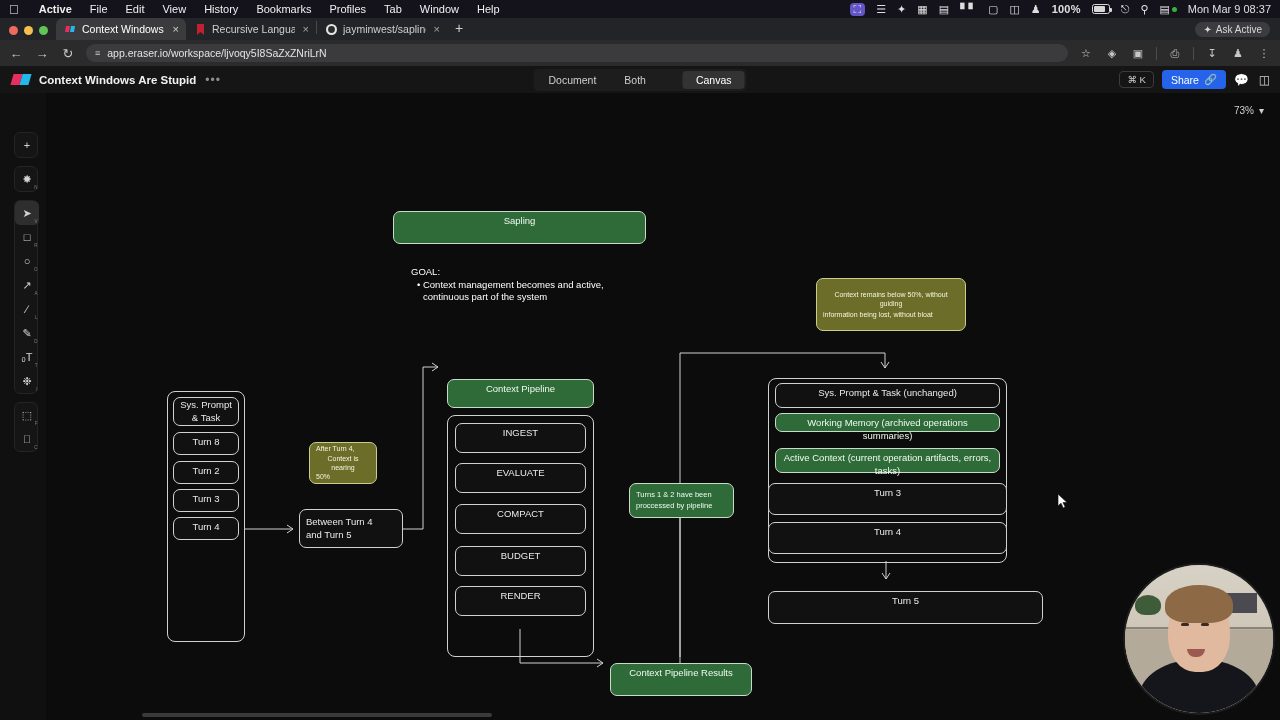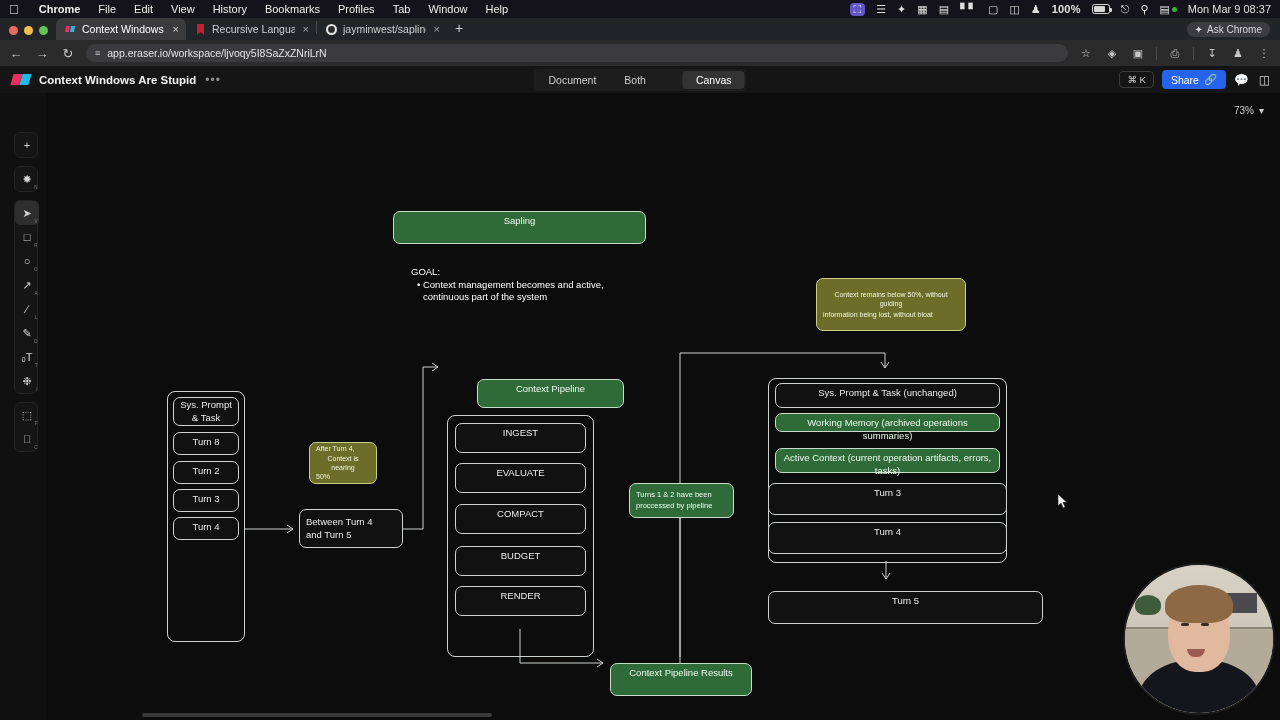--- a/index.html
+++ b/index.html
@@ -116,21 +116,21 @@
   #webcam .eye.l{ left:56px; } #webcam .eye.r{ left:76px; }
   #webcam .mouth{ position:absolute; left:62px; top:84px; width:18px; height:8px; background:#9a5a50; border-radius:0 0 9px 9px; }
 
   #hscroll{ position:absolute; left:96px; bottom:3px; width:350px; height:4px; background:#3a3a3a; border-radius:2px; }
 </style>
 </head>
 <body>
 
 <div id="menubar">
   <div class="apple"></div>
-  <div class="mi bold">Chrome</div>
+  <div class="mi bold">Active</div>
   <div class="mi">File</div>
   <div class="mi">Edit</div>
   <div class="mi">View</div>
   <div class="mi">History</div>
   <div class="mi">Bookmarks</div>
   <div class="mi">Profiles</div>
   <div class="mi">Tab</div>
   <div class="mi">Window</div>
   <div class="mi">Help</div>
   <div class="spacer"></div>
@@ -198,21 +198,21 @@
       </span>
       <span class="tt">jayminwest/sapling: Headless</span>
       <span class="x">×</span>
     </div>
 
     <div class="newtab">+</div>
 
     <div class="tabstrip-right">
       <div class="ask-gemini">
         <span>✦</span>
-        <span>Ask Chrome</span>
+        <span>Ask Active</span>
       </div>
     </div>
   </div>
 
   <div id="omnirow">
     <div class="nav">←</div>
     <div class="nav">→</div>
     <div class="nav">↻</div>
     <div id="omnibox">
       <span class="urlicon">≡</span>
@@ -341,21 +341,21 @@
         <span style="font-size:7px;">After Turn 4,</span>
         <span style="font-size:7px;">Context is nearing</span>
         <span style="font-size:7px;">50%</span>
       </div>
 
       <div class="node n-dark" style="left:253px; top:416px; width:104px; height:39px; flex-direction:column;">
         <span>Between Turn 4</span>
         <span>and Turn 5</span>
       </div>
 
-      <div class="node n-green" style="left:401px; top:286px; width:147px; height:29px;margin-left:30px;">
+      <div class="node n-green" style="left:401px; top:286px; width:147px; height:29px;">
         <span>Context Pipeline</span>
       </div>
 
       <div class="grp" style="left:401px; top:322px; width:147px; height:242px;"></div>
       <div class="node n-dark" style="left:409px; top:330px; width:131px; height:30px;">
         <span>INGEST</span>
       </div>
       <div class="node n-dark" style="left:409px; top:370px; width:131px; height:30px;">
         <span>EVALUATE</span>
       </div>

